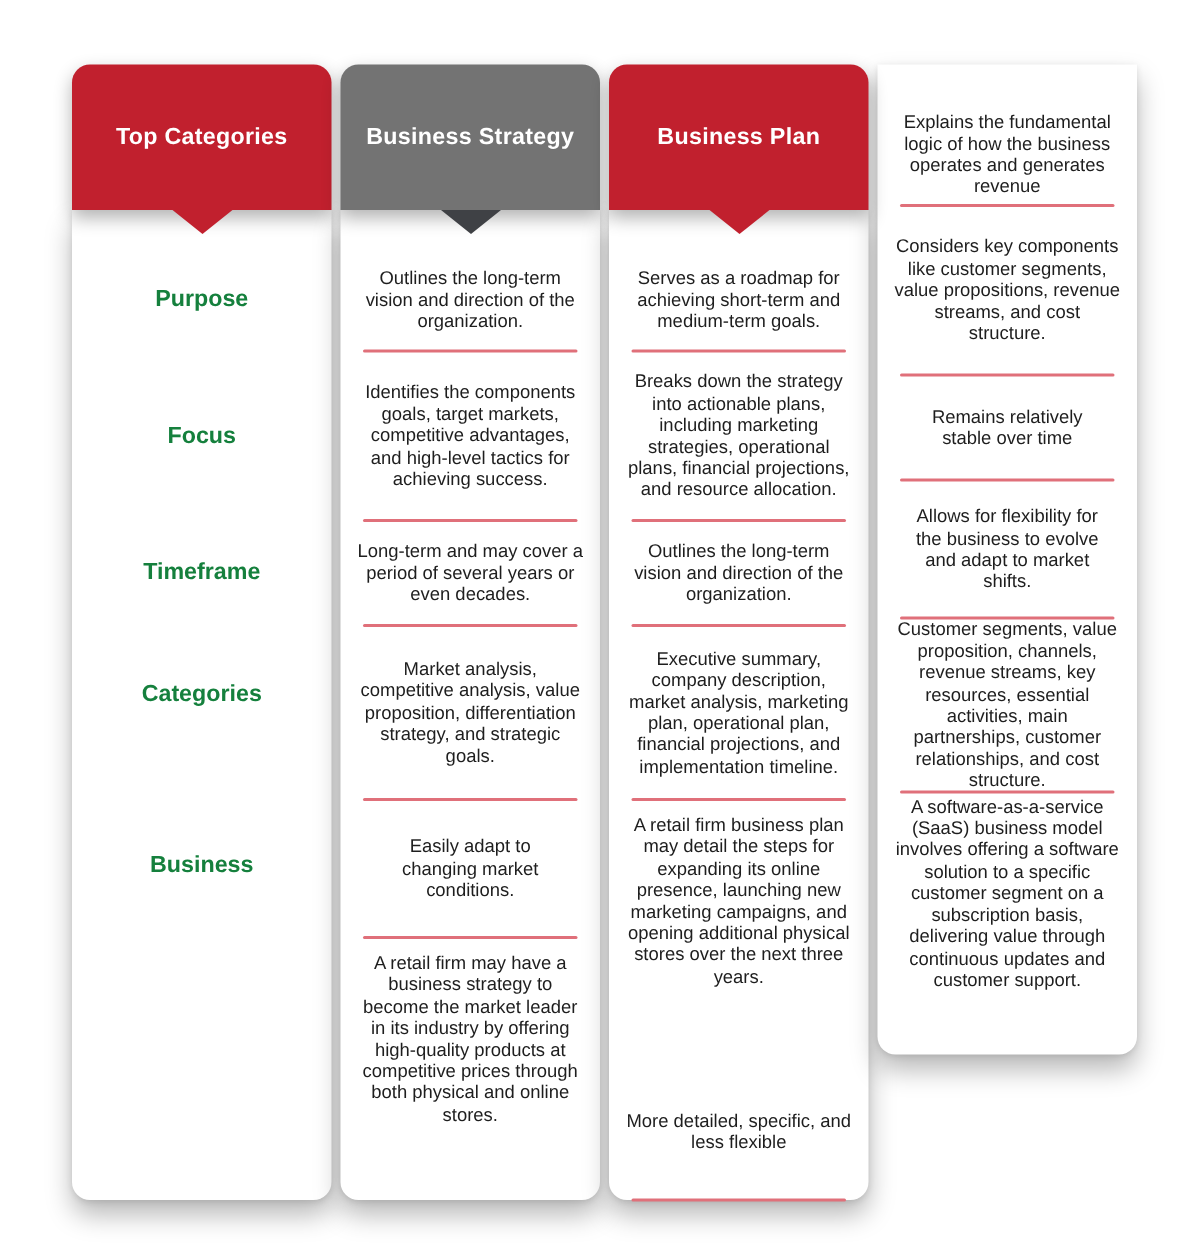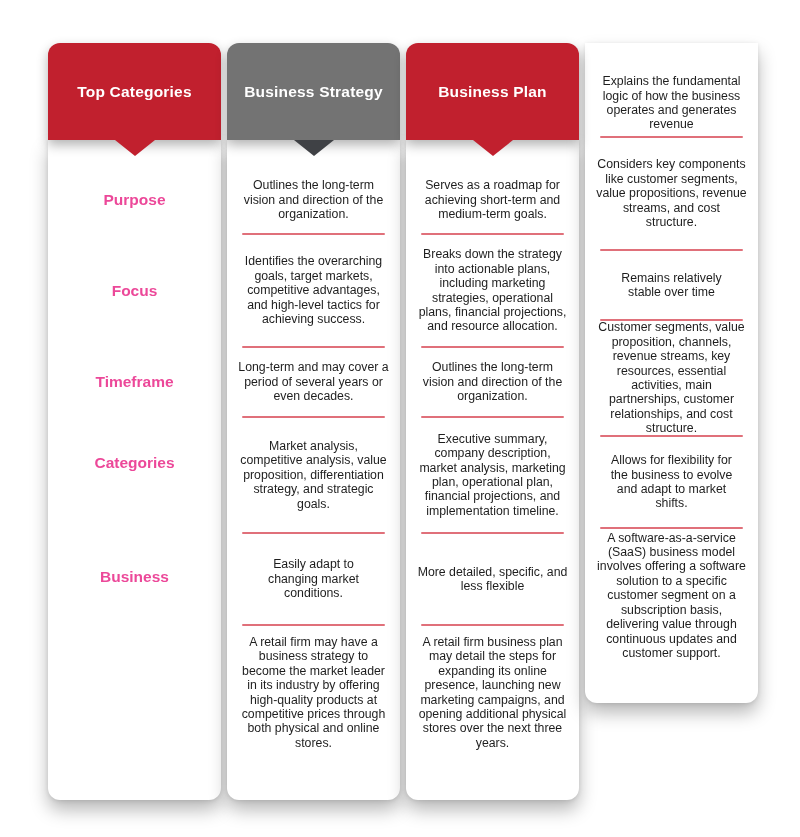--- a/index.html
+++ b/index.html
@@ -52,21 +52,21 @@
     padding-left:11px;padding-right:11px;
     box-sizing:border-box;
   }
   .r1{height:94px;padding-top:26px;}
   .r2{height:113px;}
   .r3{height:70px;}
   .r4{height:116px;}
   .r5{height:92px;}
   .r6{height:175px;padding-bottom:40px;}
   .label-cell span{
-    font-size:15.5px;font-weight:bold;color:#ec4899;
+    font-size:15.5px;font-weight:bold;color:#15803d;
   }
   .text-cell span{
     display:inline-block;
     max-width:151px;
     font-size:12.3px;line-height:14.4px;color:#1e1e1e;
   }
   .text-cell span.w100{max-width:100px;}
   .text-cell span.w110{max-width:110px;}
   .text-cell span.w125{max-width:125px;}
   .divider{
@@ -108,21 +108,21 @@
       <header class="col-header">
         <span class="col-title">Business Strategy</span>
         <span class="notch"></span>
       </header>
       <div class="col-body">
         <div class="cell text-cell r1">
             <span>Outlines the long-term vision and direction of the organization.</span>
             <i class="divider"></i>
           </div>
         <div class="cell text-cell r2">
-            <span>Identifies the overarching goals, target markets, competitive advantages, and high-level tactics for achieving success.</span>
+            <span>Identifies the components goals, target markets, competitive advantages, and high-level tactics for achieving success.</span>
             <i class="divider"></i>
           </div>
         <div class="cell text-cell r3">
             <span>Long-term and may cover a period of several years or even decades.</span>
             <i class="divider"></i>
           </div>
         <div class="cell text-cell r4">
             <span>Market analysis, competitive analysis, value proposition, differentiation strategy, and strategic goals.</span>
             <i class="divider"></i>
           </div>
@@ -151,52 +151,52 @@
             <i class="divider"></i>
           </div>
         <div class="cell text-cell r3">
             <span>Outlines the long-term vision and direction of the organization.</span>
             <i class="divider"></i>
           </div>
         <div class="cell text-cell r4">
             <span>Executive summary, company description, market analysis, marketing plan, operational plan, financial projections, and implementation timeline.</span>
             <i class="divider"></i>
           </div>
+        <div class="cell text-cell r6">
+            <span>A retail firm business plan may detail the steps for expanding its online presence, launching new marketing campaigns, and opening additional physical stores over the next three years.</span>
+          </div>
         <div class="cell text-cell r5">
             <span>More detailed, specific, and less flexible</span>
             <i class="divider"></i>
           </div>
-        <div class="cell text-cell r6">
-            <span>A retail firm business plan may detail the steps for expanding its online presence, launching new marketing campaigns, and opening additional physical stores over the next three years.</span>
-          </div>
       </div>
     </section>
 
     <section class="column theme-dark">
       <div class="col-body">
         <div class="cell text-cell r1">
             <span>Explains the fundamental logic of how the business operates and generates revenue</span>
             <i class="divider"></i>
           </div>
         <div class="cell text-cell r2">
             <span>Considers key components like customer segments, value propositions, revenue streams, and cost structure.</span>
             <i class="divider"></i>
           </div>
         <div class="cell text-cell r3">
             <span class="w110">Remains relatively stable over time</span>
             <i class="divider"></i>
           </div>
+        <div class="cell text-cell r5">
+            <span class="w125">Allows for flexibility for the business to evolve and adapt to market shifts.</span>
+            <i class="divider"></i>
+          </div>
         <div class="cell text-cell r4">
             <span>Customer segments, value proposition, channels, revenue streams, key resources, essential activities, main partnerships, customer relationships, and cost structure.</span>
             <i class="divider"></i>
           </div>
-        <div class="cell text-cell r5">
-            <span class="w125">Allows for flexibility for the business to evolve and adapt to market shifts.</span>
-            <i class="divider"></i>
-          </div>
         <div class="cell text-cell r6">
             <span>A software-as-a-service (SaaS) business model involves offering a software solution to a specific customer segment on a subscription basis, delivering value through continuous updates and customer support.</span>
           </div>
       </div>
     </section>
 
   </div>
 </div>
 
 </body></html>

